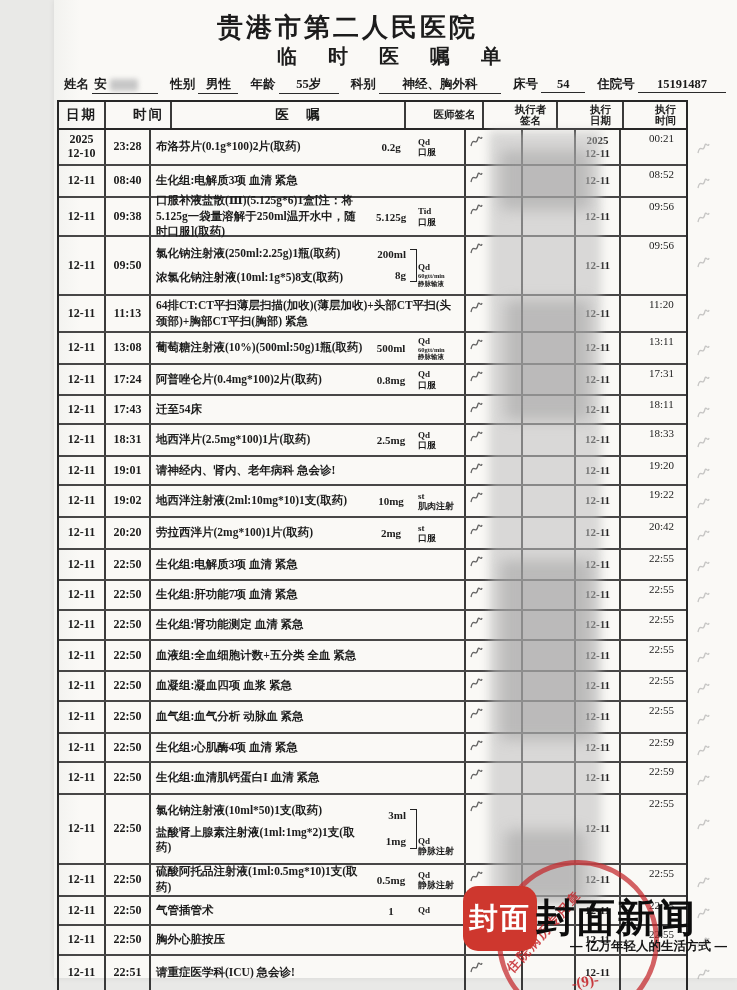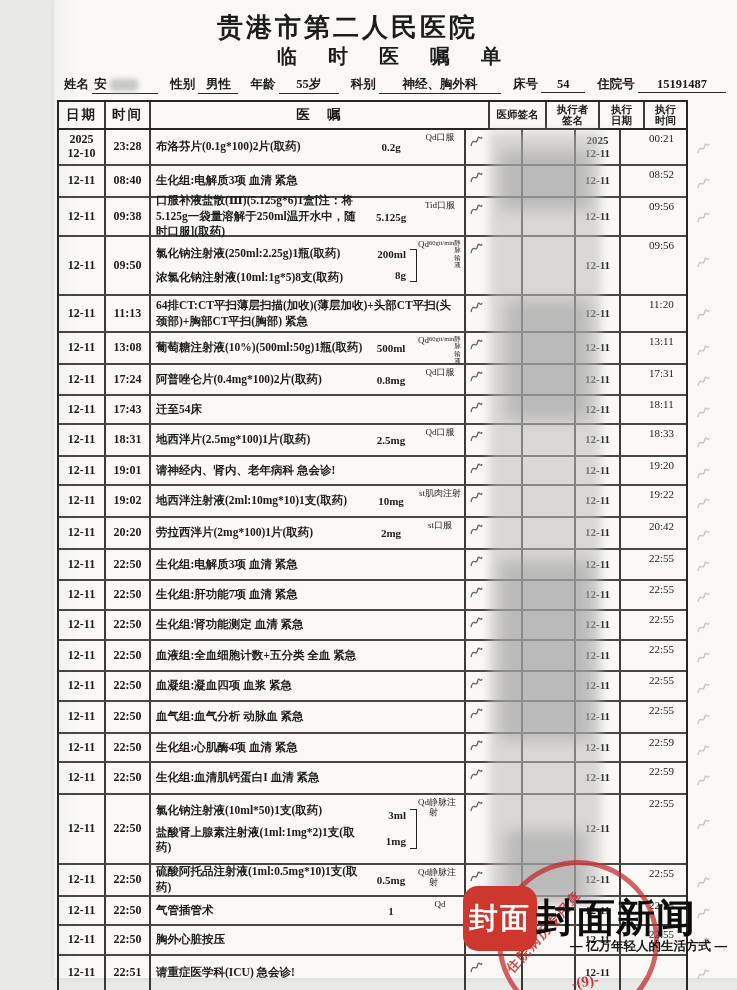--- a/index.html
+++ b/index.html
@@ -25,21 +25,21 @@
   .u.w-gender{min-width:36px;text-align:center;}
   .u.w-age{min-width:56px;}
   .u.w-dept{min-width:118px;}
   .u.w-bed{min-width:40px;}
   .u.w-adm{min-width:84px;}
   .nblur{display:inline-block;width:28px;height:12px;background:#c7c7c7;filter:blur(2.5px);
     vertical-align:middle;margin-left:3px;border-radius:2px;}
 
   .otable{position:absolute;left:57px;top:100px;width:627px;z-index:3;
     border:2.4px solid #272727;background:transparent;}
-  .hrow{display:flex;height:26px;border-bottom:2.2px solid #272727;}
+  .hrow{display:flex;height:26px;border-bottom:2.2px solid #272727;gap:21px;}
   .c{box-sizing:border-box;border-right:2px solid rgba(38,38,38,.9);}
   .hc{display:flex;align-items:center;justify-content:center;font-weight:bold;text-align:center;}
   .hc.big{font-size:13.5px;letter-spacing:2px;}
   .hc.small{font-size:10.5px;line-height:1.05;white-space:pre-line;}
   .cw-date{width:47px;}
   .cw-time{width:45px;}
   .cw-order{flex:1;}
   .cw-dsign{width:57px;}
   .cw-esign{width:53px;}
   .cw-edate{width:45px;}
@@ -52,22 +52,22 @@
   .corder{display:flex;padding:2px 2px 2px 5px;font-weight:bold;position:relative;}
   .otext{flex:1;font-size:11.5px;line-height:1.35;align-self:center;}
   .omeds{flex:1;display:flex;flex-direction:column;justify-content:space-around;
     font-size:11.5px;line-height:1.3;padding:2px 0;}
   .odose{width:50px;display:flex;align-items:center;justify-content:center;
     font-size:11px;padding-right:2px;}
   .odose.multi{flex-direction:column;justify-content:space-around;align-items:flex-end;
     padding:5px 2px 7px 0;}
   .bracket{width:6px;align-self:center;height:58%;border:1.7px solid #222;border-left:none;
     margin:0 1px 0 2px;}
-  .oroute{width:44px;display:flex;flex-direction:row;justify-content:center;
-    font-size:9px;font-weight:normal;line-height:1.12;}
+  .oroute{width:44px;display:flex;flex-direction:column;justify-content:center;
+    font-size:9px;font-weight:bold;line-height:1.12;}
   .oroute.bottom{justify-content:flex-end;padding-bottom:5px;}
   .oroute .tiny{font-size:6.5px;}
   .cdsign{position:relative;padding:4px 2px;}
   .cesign{position:relative;}
   .cedate{display:flex;align-items:center;justify-content:center;font-size:11px;
     font-weight:bold;text-align:center;line-height:1.2;}
   .cetime{font-size:11px;font-weight:normal;padding:2px 0 0 4px;box-sizing:border-box;margin-left:24px;}
   .mscribble{position:absolute;right:-25px;top:32%;}
 
   .sig-veil{position:absolute;left:489px;top:131px;width:112px;height:774px;z-index:4;

